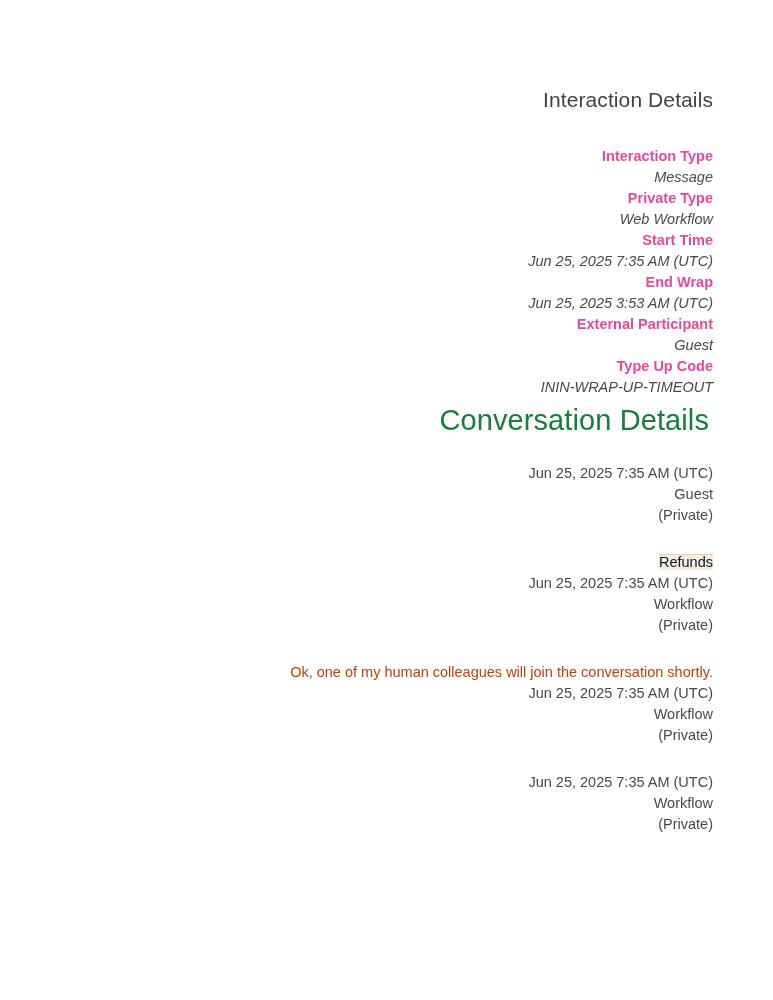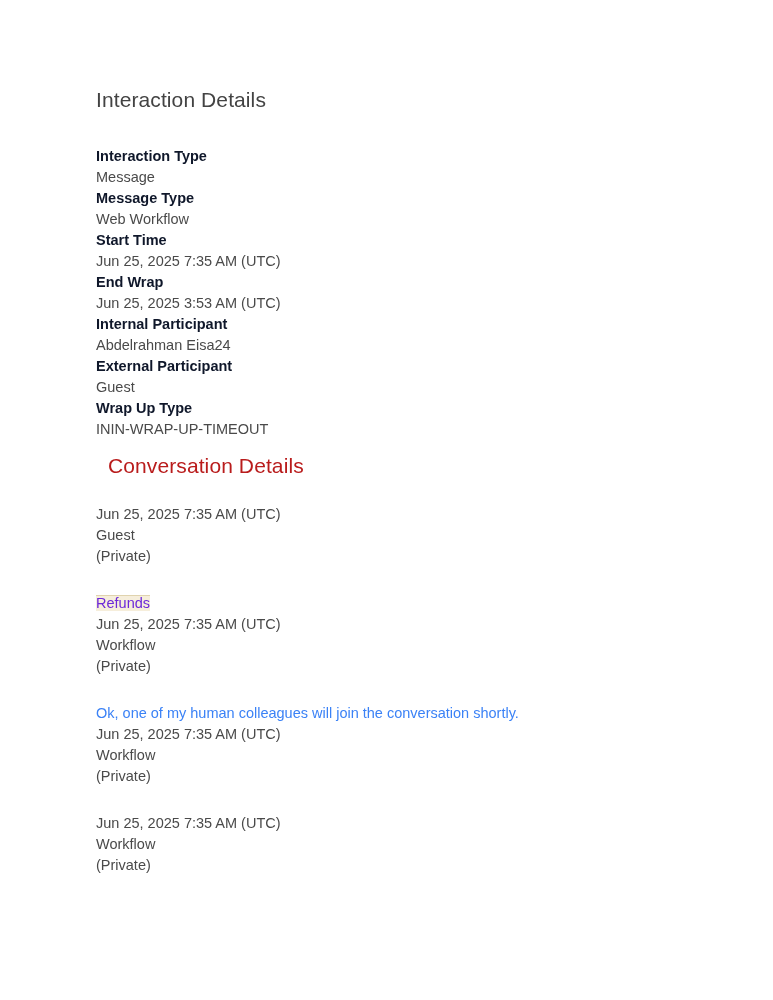--- a/index.html
+++ b/index.html
@@ -13,66 +13,68 @@
     font-family: "Liberation Sans", sans-serif;
     color: #3a3a3a;
     overflow: hidden;
   }
   .page {
     position: relative;
     width: 773px;
     height: 1000px;
     box-sizing: border-box;
     padding: 88px 60px 12px 96px;
+    text-align: right;
   }
   h1.doc-title {
     font-size: 21px;
     font-weight: 400;
     color: #434343;
     margin: 0 0 34px 0;
     letter-spacing: 0.1px;
   }
   h2.section-title {
-    font-size: 21px;
+    font-size: 29px;
     font-weight: 400;
-    color: #b91c1c;
-    margin: 12px;
+    color: #15803d;
+    margin: 4px;
     padding: 2px 0 0 0;
     letter-spacing: 0.1px;
   }
   .field-list {
     margin: 0;
     padding: 0;
   }
   .field-label {
     font-size: 14.5px;
     font-weight: bold;
-    color: #0f172a;
+    color: #ec4899;
     line-height: 21px;
   }
   .field-value {
     font-size: 14.5px;
     font-weight: normal;
     color: #4a4a4a;
     line-height: 21px;
+    font-style: italic;
   }
   .conv-block {
     margin-top: 26px;
   }
   .conv-block.first {
     margin-top: 26px;
   }
   .msg-text {
     font-size: 14.5px;
     line-height: 21px;
-    color: #3b82f6;
+    color: #c2410c;
   }
   .msg-text.highlight {
     background: #f6eedb;
-    color: #6d28d9;
+    color: #0f172a;
     display: inline;
     box-shadow: 0 1px 0 #e0d3ae inset;
   }
   .msg-meta {
     font-size: 14.5px;
     line-height: 21px;
     color: #4a4a4a;
   }
 </style>
 </head>
@@ -83,46 +85,42 @@
   <h1 class="doc-title">Interaction Details</h1>
 
   <div class="field-list">
 
     <div>
       <div class="field-label">Interaction Type</div>
       <div class="field-value">Message</div>
     </div>
 
     <div>
-      <div class="field-label">Message Type</div>
+      <div class="field-label">Private Type</div>
       <div class="field-value">Web Workflow</div>
     </div>
 
     <div>
       <div class="field-label">Start Time</div>
       <div class="field-value">Jun 25, 2025 7:35 AM (UTC)</div>
     </div>
 
     <div>
       <div class="field-label">End Wrap</div>
       <div class="field-value">Jun 25, 2025 3:53 AM (UTC)</div>
     </div>
 
-    <div>
-      <div class="field-label">Internal Participant</div>
-      <div class="field-value">Abdelrahman Eisa24</div>
-    </div>
 
     <div>
       <div class="field-label">External Participant</div>
       <div class="field-value">Guest</div>
     </div>
 
     <div>
-      <div class="field-label">Wrap Up Type</div>
+      <div class="field-label">Type Up Code</div>
       <div class="field-value">ININ-WRAP-UP-TIMEOUT</div>
     </div>
 
   </div>
 
   <h2 class="section-title">Conversation Details</h2>
 
   <div class="conversation">
 
     <div class="conv-block first">

